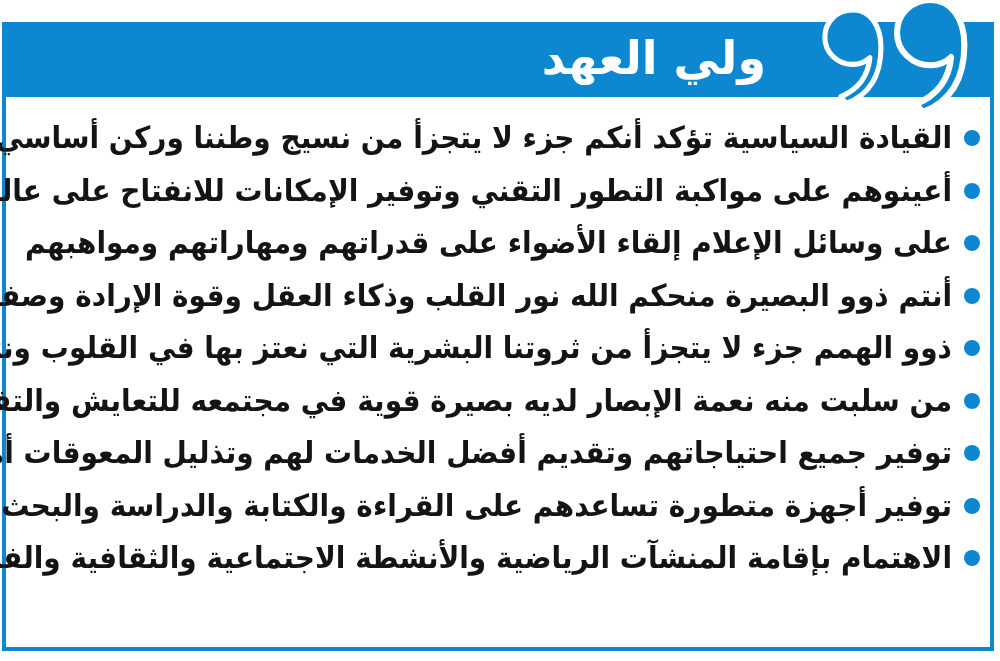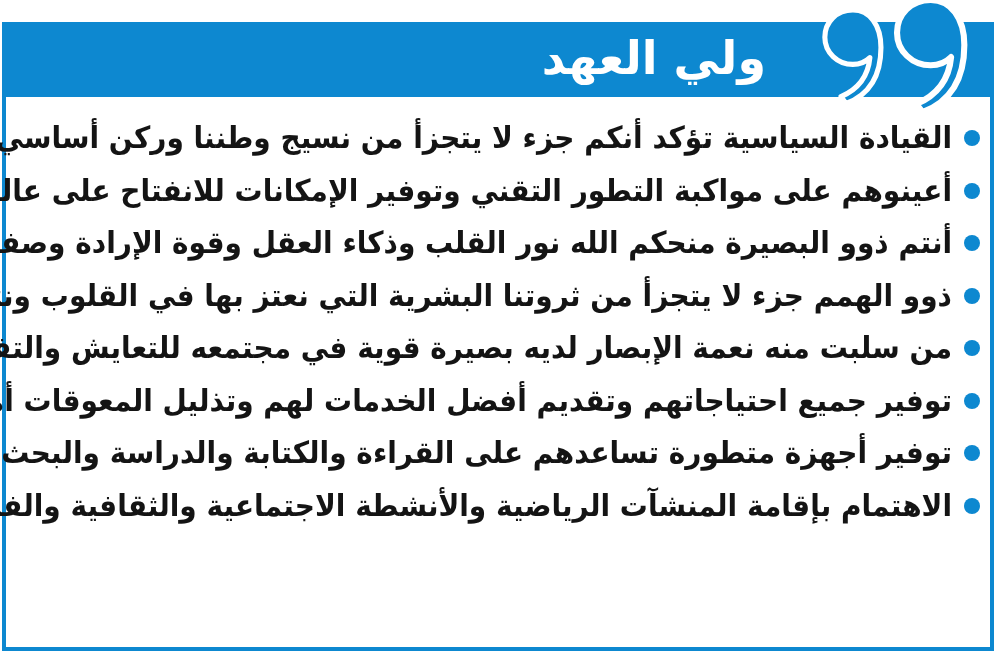--- a/index.html
+++ b/index.html
@@ -110,20 +110,24 @@
       <li>
         <span class="dot"></span>
         <span class="quote-text">القيادة السياسية تؤكد أنكم جزء لا يتجزأ من نسيج وطننا وركن أساسي من كيانه</span>
       </li>
       <li>
         <span class="dot"></span>
         <span class="quote-text">أعينوهم على مواكبة التطور التقني وتوفير الإمكانات للانفتاح على عالم متسارع</span>
       </li>
       <li>
         <span class="dot"></span>
+        <span class="quote-text">على وسائل الإعلام إلقاء الأضواء على قدراتهم ومهاراتهم ومواهبهم</span>
+      </li>
+      <li>
+        <span class="dot"></span>
         <span class="quote-text">أنتم ذوو البصيرة منحكم الله نور القلب وذكاء العقل وقوة الإرادة وصفاء السريرة</span>
       </li>
       <li>
         <span class="dot"></span>
         <span class="quote-text">ذوو الهمم جزء لا يتجزأ من ثروتنا البشرية التي نعتز بها في القلوب ونتفاخر بها بين الشعوب</span>
       </li>
       <li>
         <span class="dot"></span>
         <span class="quote-text">من سلبت منه نعمة الإبصار لديه بصيرة قوية في مجتمعه للتعايش والتفوق والتميز</span>
       </li>

